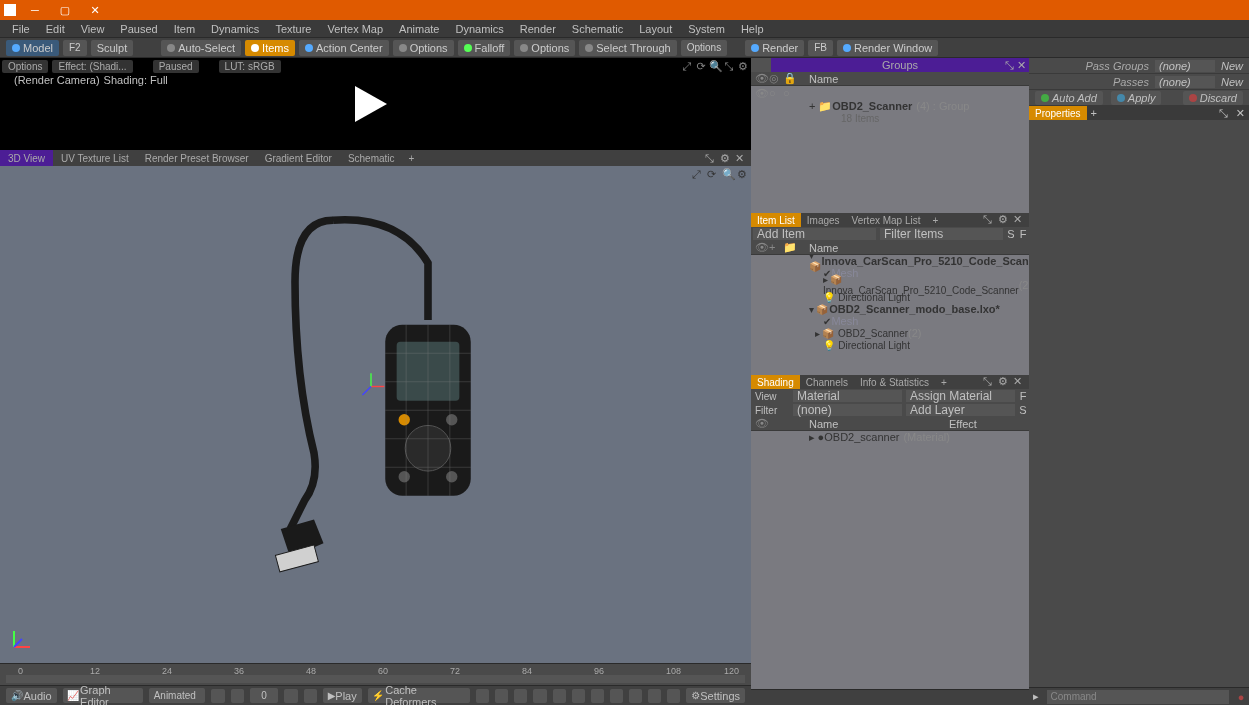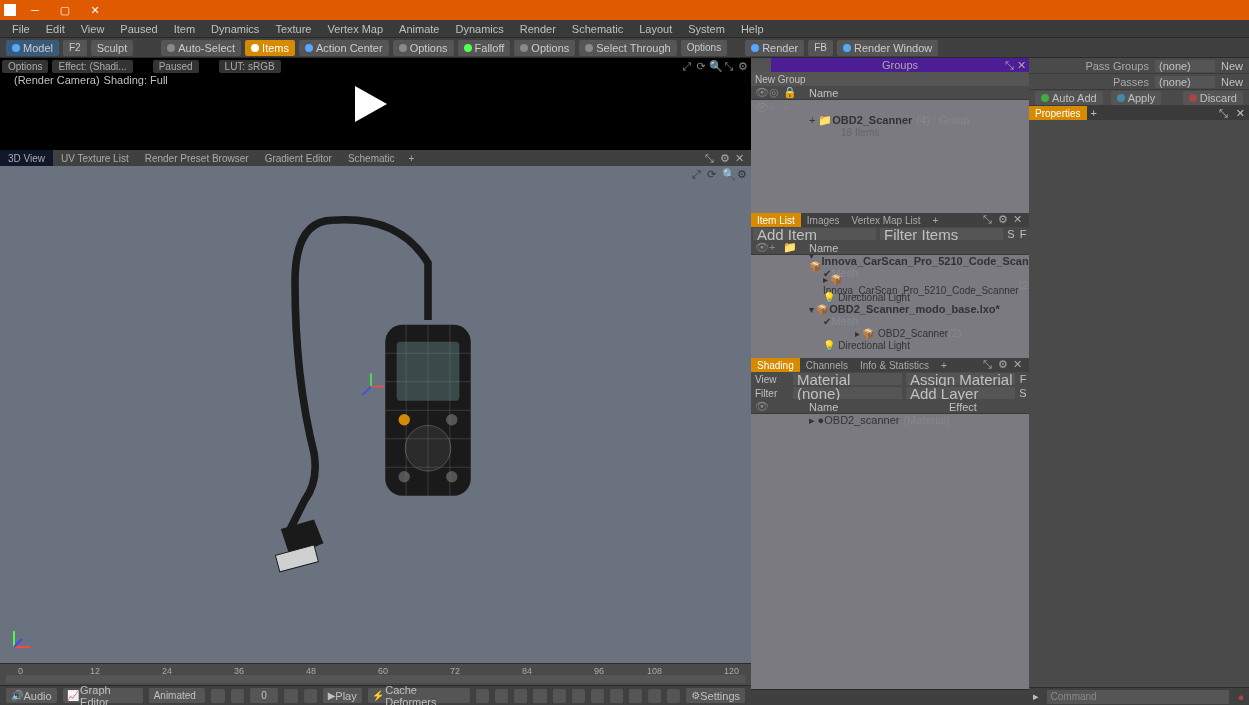--- a/index.html
+++ b/index.html
@@ -33,21 +33,21 @@
 .render-opts { position: absolute; top: 2px; left: 2px; display: flex; gap: 4px; }
 .render-opts .opt { background: #333; padding: 1px 6px; border-radius: 2px; font-size: 10px; color: #aaa; }
 .render-opts2 { position: absolute; top: 16px; left: 14px; display: flex; gap: 4px; }
 .render-icons { position: absolute; top: 2px; right: 2px; display: flex; gap: 2px; }
 .render-icons .ri { width: 12px; height: 12px; color: #888; cursor: pointer; text-align:center; }
 .play-tri { position: absolute; left: 355px; top: 28px; width: 0; height: 0; border-left: 32px solid #fff; border-top: 18px solid transparent; border-bottom: 18px solid transparent; }
 
 
 .vp-tabs { height: 16px; background: #404040; display: flex; align-items: center; }
 .vp-tab { padding: 0 8px; height: 16px; display: flex; align-items: center; font-size: 10px; color: #aaa; cursor: pointer; }
-.vp-tab.active { background: #0f172a; }
+.vp-tab.active { background: #4c1d95; }
 .vp-tab.plus { padding: 0 6px; }
 .vp-ctrl { height: 16px; background: #555; display: flex; align-items: center; gap: 12px; padding-left: 8px; font-size: 10px; }
 .viewport { flex: 1; background: #6a7280; position: relative; }
 .vp-icons-tr { position: absolute; top: 2px; right: 2px; display: flex; gap: 3px; }
 .vp-icons-tr .vi { width: 12px; height: 12px; color: #333; cursor: pointer; }
 .vp-icons-tab { margin-left: auto; display:flex; gap:3px; padding-right:4px;}
 .vp-icons-tab .vi { width:12px; height:12px; color:#aaa; cursor:pointer;}
 .vp-stats { position: absolute; bottom: 6px; right: 8px; text-align: right; font-size: 10px; color: #8899aa; line-height: 12px; }
 .vp-stats .hl { color: #d68a00; }
 .axis-gizmo { position: absolute; bottom: 10px; left: 8px; width: 28px; height: 28px; }
@@ -74,24 +74,24 @@
 .list-header { height: 14px; background: #4a4a4a; display: flex; align-items: center; font-size: 10px; border-bottom:1px solid #3a3a3a;}
 .list-header .col1 { width: 58px; display:flex; gap:4px; padding-left:4px;}
 .list-header .col1 span{ width:10px; cursor:pointer; color:#888;}
 .list-body { flex: 1; background: #7a7a80; overflow: hidden; }
 .list-row { height: 12px; display: flex; align-items: center; font-size: 10px; padding-left: 58px; color: #333; }
 .tabs-row { height: 14px; background: #404040; display: flex; }
 .tab-sm { padding: 0 6px; font-size: 10px; display: flex; align-items: center; cursor: pointer; color: #aaa; }
 .tab-sm.active { background: #d68a00; color: #fff; }
 .filter-row { height: 14px; background: #4a4a4a; display: flex; align-items: center; }
 .filter-row .lbl { width:40px; padding-left:4px; font-size:10px;}
-.filter-row .sel { flex:1; background:#555; height:12px; margin:0 2px; padding-left:4px; font-size:15px; display:flex; align-items:center; }
-
-
-.fr-row { height: 16px; display: flex; align-items: center; padding: 0 6px; gap: 6px; background: #4a4a4a; font-size: 10px; border-bottom:1px solid #3a3a3a;}
+.filter-row .sel { flex:1; background:#555; height:12px; margin:0 2px; padding-left:4px; font-size:12px; display:flex; align-items:center; }
+
+
+.fr-row { height: 16px; display: flex; align-items: center; padding: 0 6px; gap: 6px; background: #4a4a4a; font-size: 10px; border-bottom:1px solid #3a3a3a;font-style:italic;}
 .fr-row .lbl { flex:1; text-align:right; color:#aaa;}
 .fr-row .sel { width: 60px; background:#555; height:12px; padding-left:4px;}
 .fr-btn { height: 14px; padding: 0 6px; background: #555; border-radius: 2px; display: flex; align-items: center; gap: 3px; cursor: pointer; font-size:10px;}
 .fr-btn.green .d { width:8px;height:8px;border-radius:50%;background:#4a4;}
 .fr-btn.blue .d { width:8px;height:8px;border-radius:50%;background:#48a;}
 .fr-btn.red .d { width:8px;height:8px;border-radius:50%;background:#a44;}
 .prop-tab { height: 14px; background: #d68a00; color:#fff; padding:0 6px; display:inline-flex; align-items:center; font-size:10px;}
 
 
 .cmd-bar { height: 18px; background: #404040; display: flex; align-items: center; border-top:1px solid #2a2a2a;}
@@ -270,21 +270,21 @@
     <div class="timeline">
       <div class="tick" style="left:18px">0</div>
       <div class="tick" style="left:90px">12</div>
       <div class="tick" style="left:162px">24</div>
       <div class="tick" style="left:234px">36</div>
       <div class="tick" style="left:306px">48</div>
       <div class="tick" style="left:378px">60</div>
       <div class="tick" style="left:450px">72</div>
       <div class="tick" style="left:522px">84</div>
       <div class="tick" style="left:594px">96</div>
-      <div class="tick" style="left:647px">108</div>
+      <div class="tick" style="left:666px">108</div>
       <div class="tick" style="left:724px">120</div>
       <div class="bar"></div>
     </div>
 
     <div class="bottom-bar">
       <div class="bb-btn">🔊 <span>Audio</span></div>
       <div class="bb-btn">📈 <span>Graph Editor</span></div>
       <div class="bb-btn" style="width:60px">Animated</div>
       <div class="bb-ic"></div>
       <div class="bb-ic"></div>
@@ -311,21 +311,20 @@
   <div class="right-col">
 
     <div class="panel" style="height:155px">
       <div class="panel-header">
         <span>Groups</span>
         <div class="ph-icons">
             <span>⤡</span>
             <span>✕</span>
           </div>
       </div>
-      <div class="sub-bar">New Group</div>
       <div class="list-header">
         <div class="col1">
             <span>👁</span>
             <span>◎</span>
             <span>🔒</span>
           </div>
         <span>Name</span>
       </div>
       <div class="list-body">
         <div class="list-header" style="background:#7a7a80;border:none">
@@ -337,21 +336,21 @@
         </div>
         <div class="list-row">
           <span>+ 📁 </span>
             <b>OBD2_Scanner</b> 
             <span style="color:#888;margin-left:4px">(4) : Group</span>
         </div>
         <div class="list-row" style="padding-left:90px;color:#666">18 Items</div>
       </div>
     </div>
 
-    <div class="panel" style="height:145px">
+    <div class="panel" style="height:162px">
       <div class="tabs-row">
         <div class="tab-sm active">Item List</div>
         <div class="tab-sm">Images</div>
         <div class="tab-sm">Vertex Map List</div>
         <div class="tab-sm">+</div>
         <div class="vp-icons-tab">
             <span class="vi">⤡</span>
             <span class="vi">⚙</span>
             <span class="vi">✕</span>
           </div>
@@ -370,21 +369,21 @@
           </div>
         <span>Name</span>
       </div>
       <div class="list-body" id="item-rows">
           <div class="list-row" style="padding-left: 58px;">▾ 📦 <b>Innova_CarScan_Pro_5210_Code_Scanner_modo_base.lxo*</b></div>
           <div class="list-row" style="padding-left: 72px;">  ✔ <span style="color:#889">Mesh</span></div>
           <div class="list-row" style="padding-left: 72px;">▸ 📦 Innova_CarScan_Pro_5210_Code_Scanner <span style="color:#888">(2)</span></div>
           <div class="list-row" style="padding-left: 72px;">  💡 Directional Light</div>
           <div class="list-row" style="padding-left: 58px;">▾ 📦 <b>OBD2_Scanner_modo_base.lxo*</b></div>
           <div class="list-row" style="padding-left: 72px;">  ✔ <span style="color:#889">Mesh</span></div>
-          <div class="list-row" style="padding-left: 104px;">▸ 📦 OBD2_Scanner <span style="color:#888">(2)</span></div>
+          <div class="list-row" style="padding-left: 64px;">▸ 📦 OBD2_Scanner <span style="color:#888">(2)</span></div>
           <div class="list-row" style="padding-left: 72px;">  💡 Directional Light</div>
         </div>
     </div>
 
     <div class="panel" style="flex:1">
       <div class="tabs-row">
         <div class="tab-sm active">Shading</div>
         <div class="tab-sm">Channels</div>
         <div class="tab-sm">Info &amp; Statistics</div>
         <div class="tab-sm">+</div>

